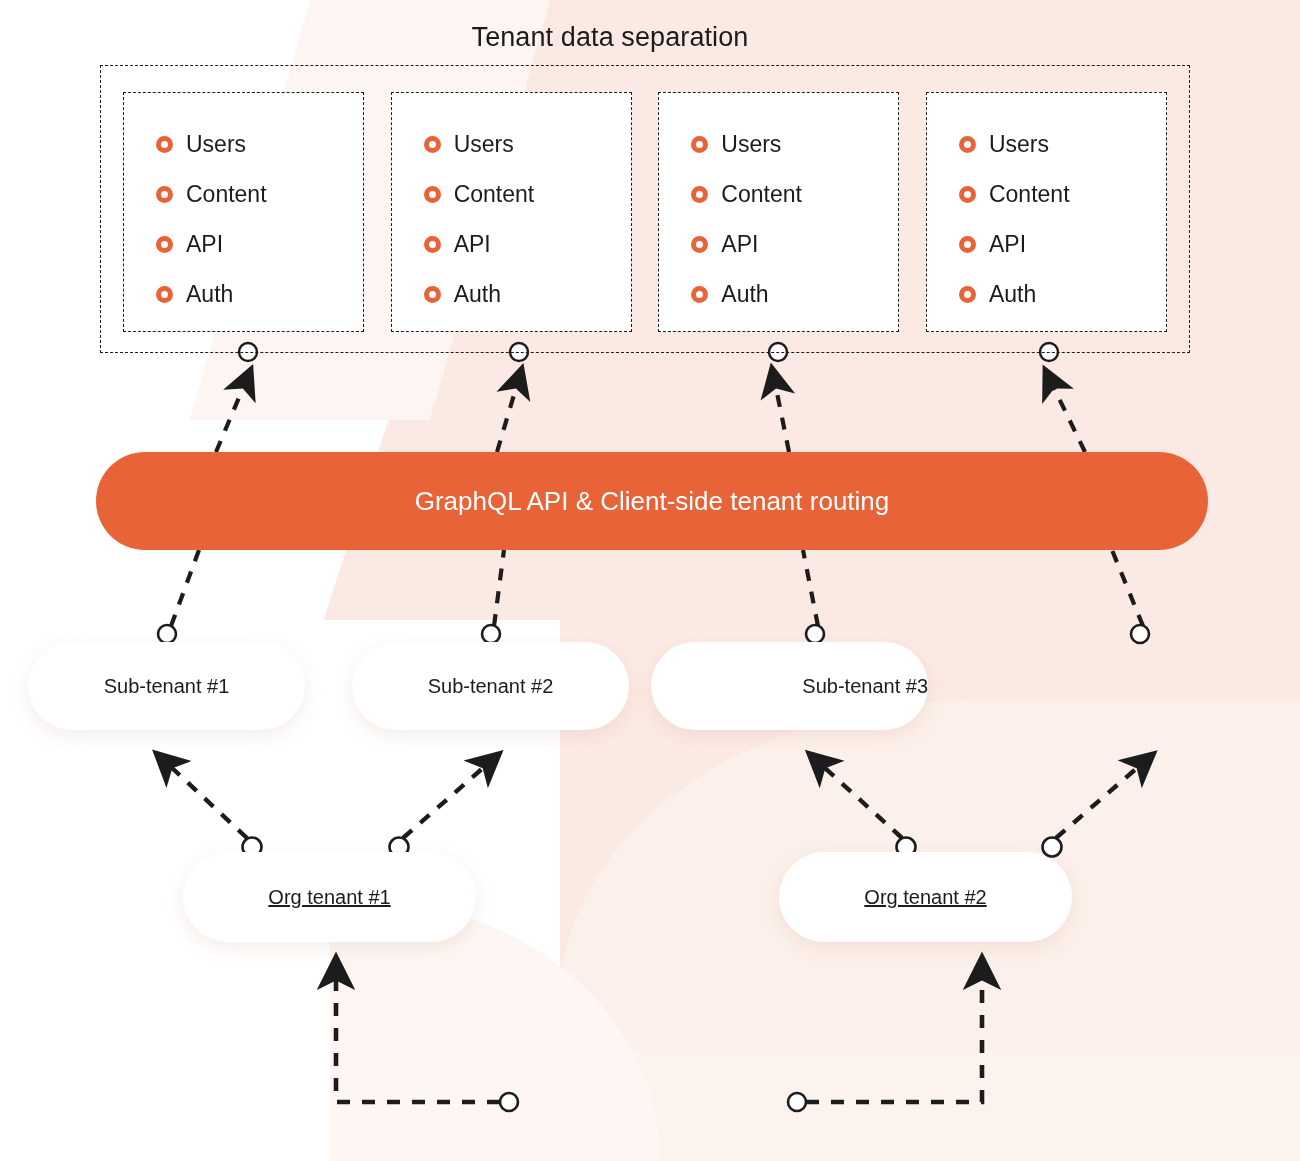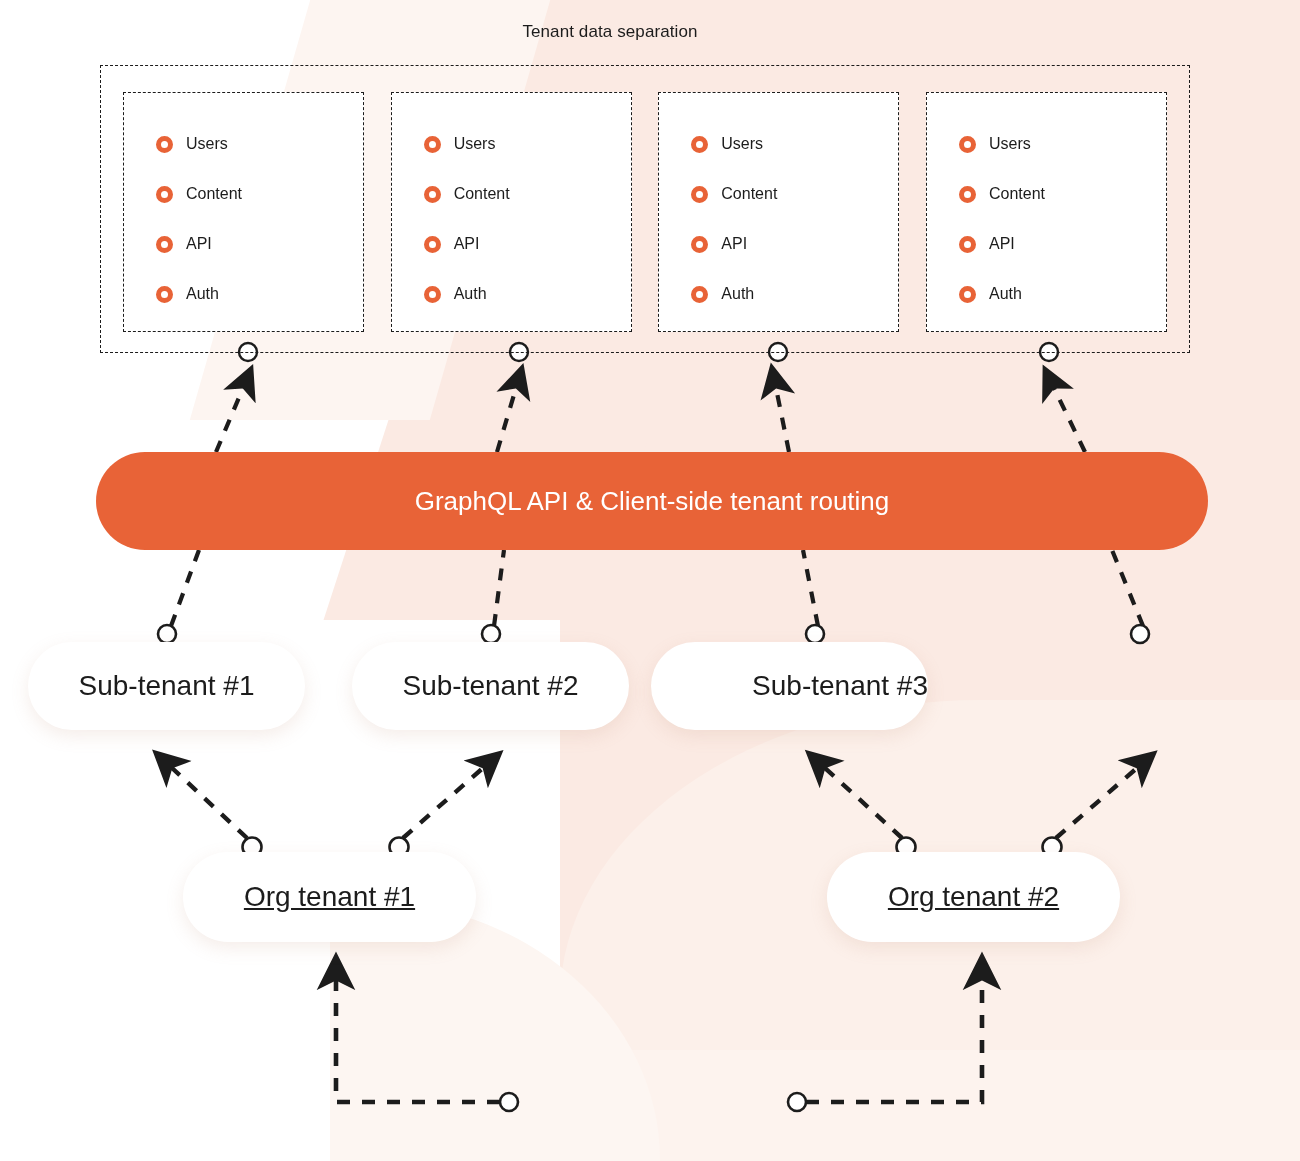--- a/index.html
+++ b/index.html
@@ -72,21 +72,21 @@
   
   svg.edges { position: absolute; inset: 0; width: 1300px; height: 1161px; z-index: 2; pointer-events: none; }
 
   
   .diagram-title {
     position: absolute;
     z-index: 4;
     top: 22px;
     left: 0; width: 1220px;
     text-align: center;
-    font-size: 17px;
+    font-size: 27px;
     color: #1c1c1c;
     letter-spacing: .1px;
   }
 
   
   .outer-group {
     position: absolute;
     z-index: 3;
     left: 100px; top: 65px;
     width: 1090px; height: 288px;
@@ -109,21 +109,21 @@
     height: 240px;
     box-sizing: border-box;
     border: 1.6px dashed #1c1c1c;
     background: #ffffff;
     padding: 26px 0 0 32px;
   }
   .card-item {
     display: flex;
     align-items: center;
     height: 50px;
-    font-size: 16px;
+    font-size: 23px;
     color: #1c1c1c;
   }
   .ring-icon {
     width: 17px; height: 17px;
     border-radius: 50%;
     border: 5.2px solid #E86337;
     box-sizing: border-box;
     background: #ffffff;
     margin-right: 13px;
     flex: 0 0 auto;
@@ -147,33 +147,33 @@
   
   .node {
     position: absolute;
     z-index: 3;
     background: #ffffff;
     border-radius: 48px;
     box-shadow: 0 6px 18px rgba(190,140,120,0.16);
     display: flex;
     align-items: center;
     justify-content: center;
-    font-size: 28px;
+    font-size: 20px;
     color: #1c1c1c;
     box-sizing: border-box;
   }
   .sub-node { width: 277px; height: 88px; top: 642px; }
   .sub-1 { left: 28px; }
   .sub-2 { left: 352px; }
   .sub-3 { left: 651px; justify-content: flex-end; }
   .sub-4 { left: 997px; }
 
   .org-node { width: 293px; height: 90px; top: 852px; text-decoration: underline; }
   .org-1 { left: 183px; }
-  .org-2 { left: 827px; }
+  .org-2 { left: 779px; }
 
   .root-node { width: 283px; height: 88px; top: 1058px; left: 512px; }
 </style>
 </head>
 <body>
 
 <div id="stage">
 
   <div class="bg-layer">
     <div class="blob blob-a"></div>

